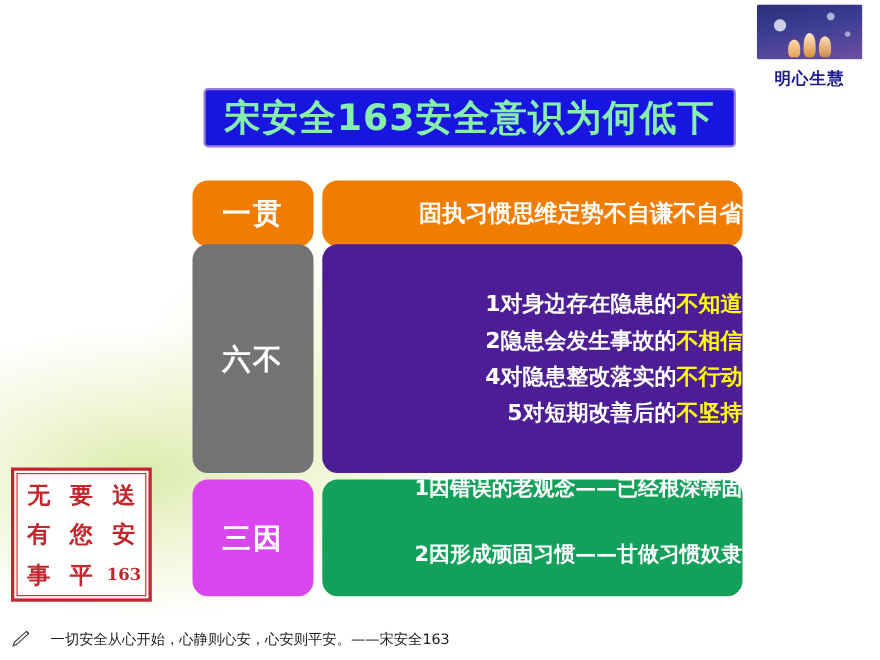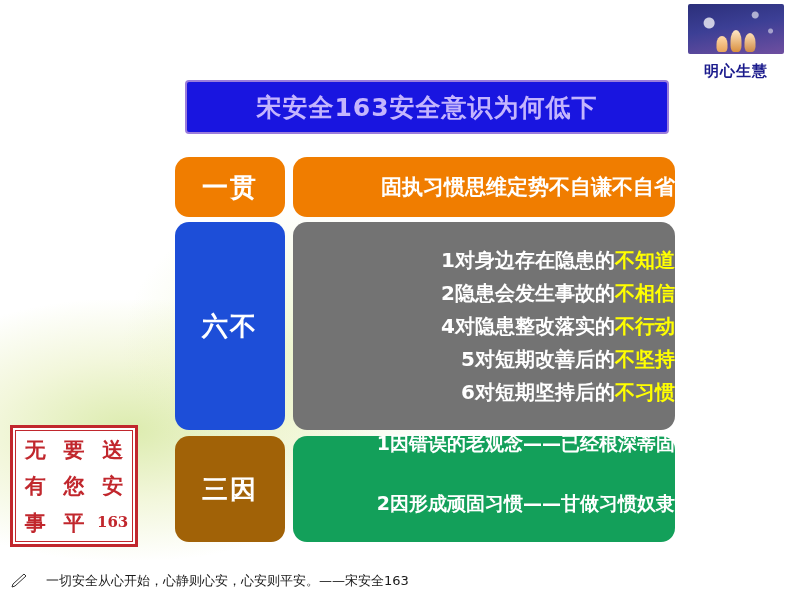--- a/index.html
+++ b/index.html
@@ -91,22 +91,22 @@
     width: 480px;
     height: 50px;
     background: #1915e0;
     border: 2px solid #9b7ddb;
     border-radius: 4px;
     display: flex;
     align-items: center;
     justify-content: center;
   }
   .title-text {
-    color: #c4b5fd;
-    font-size: 25px;
+    color: #86efac;
+    font-size: 33px;
     font-weight: bold;
     letter-spacing: 1px;
     white-space: nowrap;
   }
 
   
   .row {
     position: absolute;
     display: flex;
     gap: 8px;
@@ -124,34 +124,34 @@
   .content-box {
     border-radius: 14px;
     display: flex;
     flex-direction: column;
     align-items: flex-end;
     justify-content: center;
     color: #ffffff;
   }
 
   
-  #row1 { left: 175px; top: 157px; }
+  #row1 { left: 175px; top: 164px; }
   #row1 .label-box { width: 110px; height: 60px; background: #f07d00; }
   #row1 .content-box { width: 382px; height: 60px; background: #f07d00; }
   #row1 .line { font-size: 21px; font-weight: bold; }
 
   
   #row2 { left: 175px; top: 222px; }
-  #row2 .label-box { width: 110px; height: 208px; background: #1d4ed8; }
-  #row2 .content-box { width: 382px; height: 208px; background: #737373; gap: 6px; }
+  #row2 .label-box { width: 110px; height: 208px; background: #737373; }
+  #row2 .content-box { width: 382px; height: 208px; background: #4c1d95; gap: 6px; }
   #row2 .line { font-size: 20px; font-weight: bold; white-space: nowrap; }
 
   
   #row3 { left: 175px; top: 436px; }
-  #row3 .label-box { width: 110px; height: 106px; background: #a16207; }
+  #row3 .label-box { width: 110px; height: 106px; background: #d946ef; }
   #row3 .content-box { width: 382px; height: 106px; background: #13a05a; gap: 4px; }
   #row3 .line { font-size: 19px; font-weight: bold; white-space: nowrap; margin-top: 30px; }
 
   .hl { color: #ffff00; }
 
   
   .seal {
     position: absolute;
     left: 10px;
     top: 425px;
@@ -239,23 +239,20 @@
       <span>1对身边存在隐患的</span><span class="hl">不知道</span>
     </div>
     <div class="line">
       <span>2隐患会发生事故的</span><span class="hl">不相信</span>
     </div>
     <div class="line">
       <span>4对隐患整改落实的</span><span class="hl">不行动</span>
     </div>
     <div class="line">
       <span>5对短期改善后的</span><span class="hl">不坚持</span>
-    </div>
-    <div class="line">
-      <span>6对短期坚持后的</span><span class="hl">不习惯</span>
     </div>
   </div>
 </div>
 
 <div class="row" id="row3">
   <div class="label-box">三因</div>
   <div class="content-box">
     <div class="line">
       <span>1因错误的老观念——已经根深蒂固</span>
     </div>

